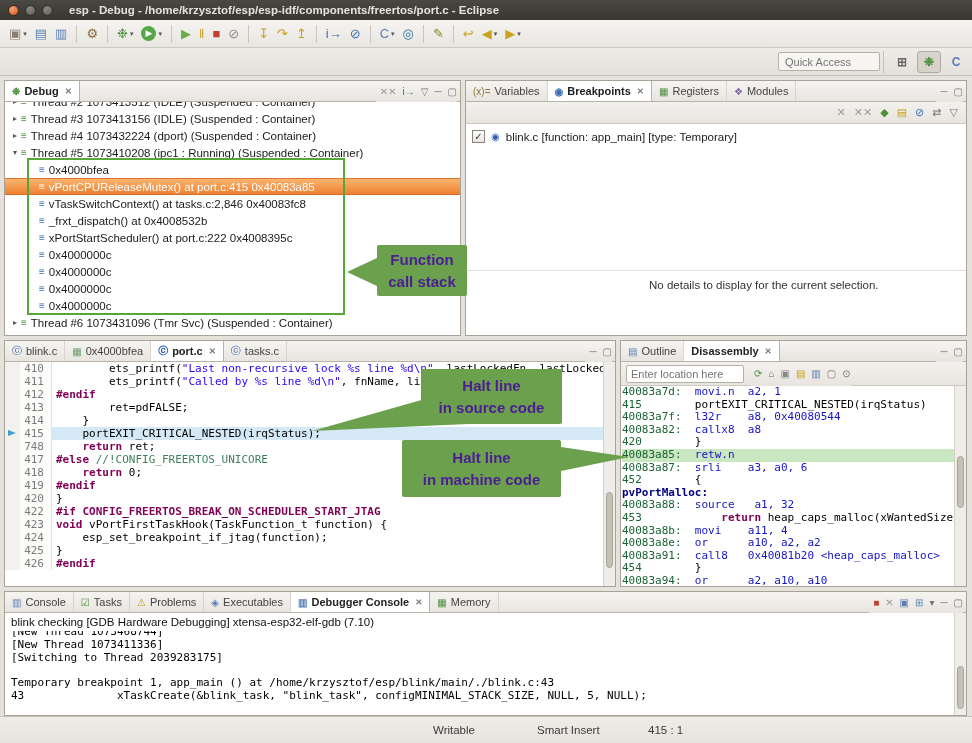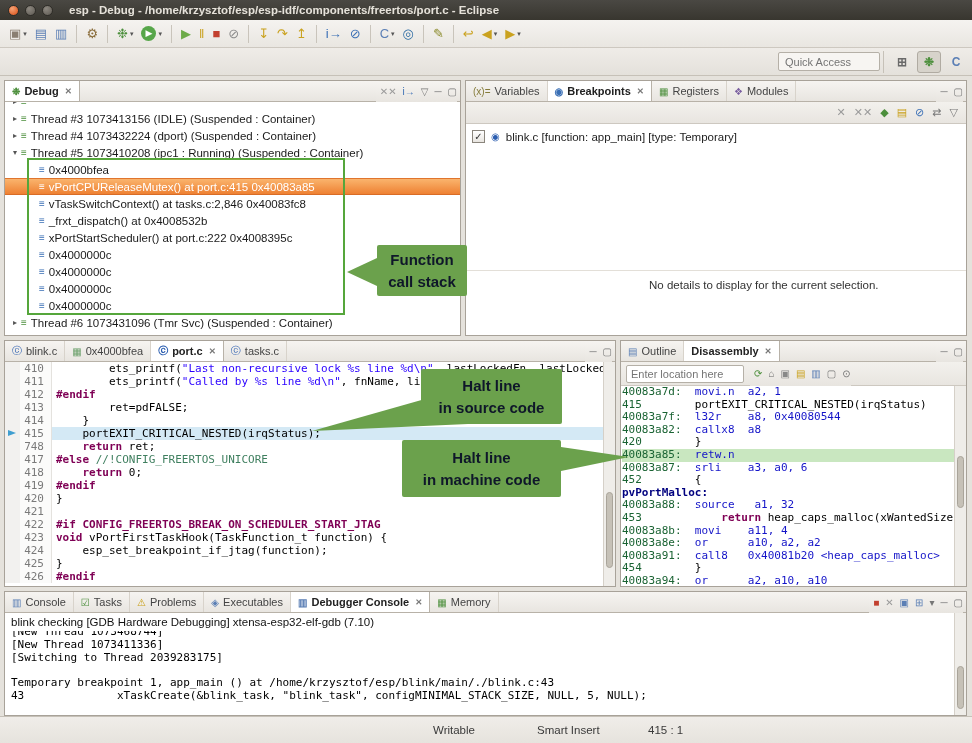--- a/index.html
+++ b/index.html
@@ -115,21 +115,21 @@
 
   
   #statusbar { position:absolute; left:0; top:716px; width:972px; height:27px;
     background:linear-gradient(#f0ede9,#e6e3dd); border-top:1px solid #c6c1b8; font-size:11.5px; color:#3a3a3a; }
   #statusbar span { position:absolute; top:7px; }
   #st-writable { left:433px; } #st-insert { left:537px; } #st-pos { left:648px; }
 
   
   #green-rect { position:absolute; left:27px; top:158px; width:318px; height:157px;
     border:2px solid #55a63b; z-index:40; pointer-events:none; }
-  .callout { position:absolute; background:var(--callout); color:#0f172a; font-weight:bold; font-size:15px;
+  .callout { position:absolute; background:var(--callout); color:#4c1d95; font-weight:bold; font-size:15px;
     text-align:center; border-radius:2px; z-index:41; display:flex; flex-direction:column;
     justify-content:center; line-height:1.45; pointer-events:none; }
   #callout1 { left:377px; top:245px; width:90px;  height:51px; }
   #callout2 { left:421px; top:369px; width:141px; height:55px; }
   #callout3 { left:402px; top:440px; width:159px; height:57px; }
   #arrow-svg { position:absolute; left:0; top:0; width:972px; height:743px; z-index:40; pointer-events:none; }
 </style>
 </head>
 <body>
 
@@ -250,20 +250,21 @@
         <span class="hicon" style="color: rgb(58, 111, 181);">i→</span>
         <span class="hicon" style="color: rgb(119, 119, 119);">▽</span>
         <span class="hicon" style="color: rgb(119, 119, 119);">─</span>
         <span class="hicon" style="color: rgb(119, 119, 119);">▢</span>
       </span>
   </div>
   <div id="debug-tree">
       <div class="trow clipped">
         <span class="expander">▸</span>
         <span class="trow-icon" style="color: rgb(76, 143, 60);">≡</span>
+        <span class="trow-label">Thread #2 1073413512 (IDLE) (Suspended : Container)</span>
       </div>
       <div class="trow">
         <span class="expander">▸</span>
         <span class="trow-icon" style="color: rgb(76, 143, 60);">≡</span>
         <span class="trow-label">Thread #3 1073413156 (IDLE) (Suspended : Container)</span>
       </div>
       <div class="trow">
         <span class="expander">▸</span>
         <span class="trow-icon" style="color: rgb(76, 143, 60);">≡</span>
         <span class="trow-label">Thread #4 1073432224 (dport) (Suspended : Container)</span>
@@ -404,21 +405,20 @@
       <div class="cl"><span class="cl-ruler"></span><span class="cl-num">411</span><span class="cl-text"><span class="tk-pl">        ets_printf(</span><span class="tk-str">"Called by %s line %d\n"</span><span class="tk-pl">, fnName, line);</span></span></div>
       <div class="cl"><span class="cl-ruler"></span><span class="cl-num">412</span><span class="cl-text"><span class="tk-pp">#endif</span></span></div>
       <div class="cl"><span class="cl-ruler"></span><span class="cl-num">413</span><span class="cl-text"><span class="tk-pl">        ret=pdFALSE;</span></span></div>
       <div class="cl"><span class="cl-ruler"></span><span class="cl-num">414</span><span class="cl-text"><span class="tk-pl">    }</span></span></div>
       <div class="cl hl"><span class="cl-ruler"><span class="ip-arrow"></span></span><span class="cl-num">415</span><span class="cl-text"><span class="tk-pl">    portEXIT_CRITICAL_NESTED(irqStatus);</span></span></div>
       <div class="cl"><span class="cl-ruler"></span><span class="cl-num">748</span><span class="cl-text"><span class="tk-pl">    </span><span class="tk-kw">return</span><span class="tk-pl"> ret;</span></span></div>
       <div class="cl"><span class="cl-ruler"></span><span class="cl-num">417</span><span class="cl-text"><span class="tk-pp">#else</span><span class="tk-pl"> </span><span class="tk-cm">//!CONFIG_FREERTOS_UNICORE</span></span></div>
       <div class="cl"><span class="cl-ruler"></span><span class="cl-num">418</span><span class="cl-text"><span class="tk-pl">    </span><span class="tk-kw">return</span><span class="tk-pl"> 0;</span></span></div>
       <div class="cl"><span class="cl-ruler"></span><span class="cl-num">419</span><span class="cl-text"><span class="tk-pp">#endif</span></span></div>
       <div class="cl"><span class="cl-ruler"></span><span class="cl-num">420</span><span class="cl-text"><span class="tk-pl">}</span></span></div>
-      <div class="cl"><span class="cl-ruler"></span><span class="cl-num">421</span><span class="cl-text"></span></div>
       <div class="cl"><span class="cl-ruler"></span><span class="cl-num">422</span><span class="cl-text"><span class="tk-pp">#if CONFIG_FREERTOS_BREAK_ON_SCHEDULER_START_JTAG</span></span></div>
       <div class="cl"><span class="cl-ruler"></span><span class="cl-num">423</span><span class="cl-text"><span class="tk-kw">void</span><span class="tk-pl"> vPortFirstTaskHook(TaskFunction_t function) {</span></span></div>
       <div class="cl"><span class="cl-ruler"></span><span class="cl-num">424</span><span class="cl-text"><span class="tk-pl">    esp_set_breakpoint_if_jtag(function);</span></span></div>
       <div class="cl"><span class="cl-ruler"></span><span class="cl-num">425</span><span class="cl-text"><span class="tk-pl">}</span></span></div>
       <div class="cl"><span class="cl-ruler"></span><span class="cl-num">426</span><span class="cl-text"><span class="tk-pp">#endif</span></span></div>
     </div>
   <div class="vscroll">
     <div class="vthumb" style="top:58%;height:34%;"></div>
   </div>
 </div>

